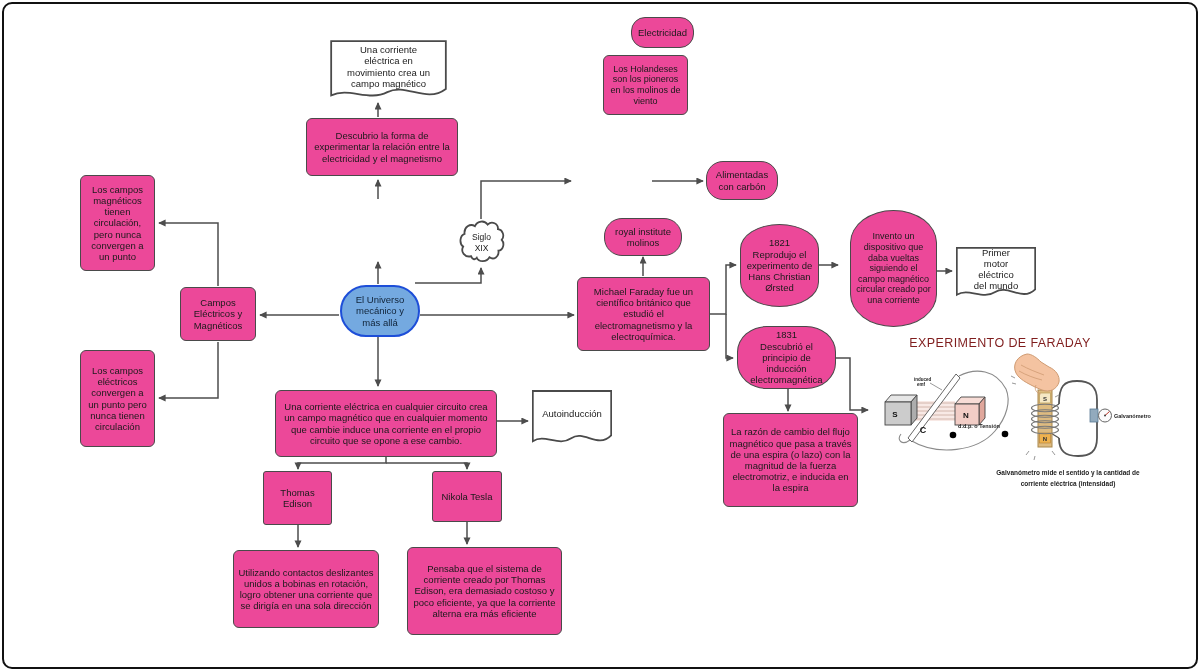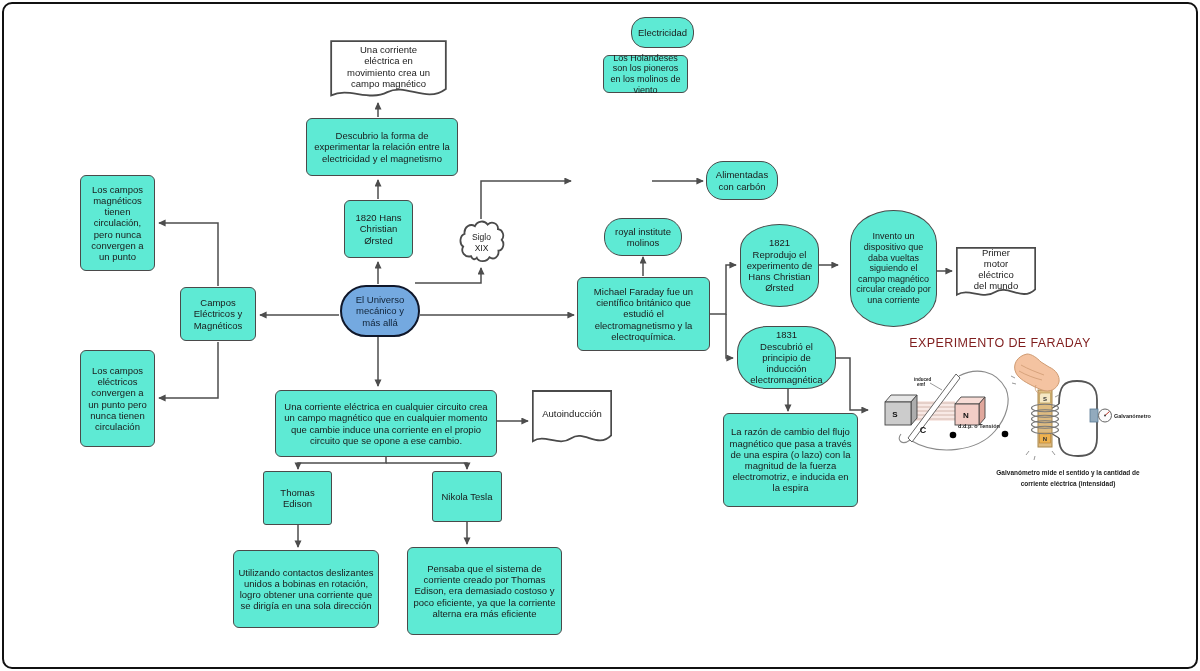--- a/index.html
+++ b/index.html
@@ -1,27 +1,27 @@
 <!DOCTYPE html>
 <html><head>
 <meta charset="utf-8">
 <style>
   html,body{margin:0;padding:0;background:#fff;}
   #canvas{position:relative;width:1200px;height:671px;background:#fff;overflow:hidden;
           font-family:"Liberation Sans","DejaVu Sans",sans-serif;}
   #frame{position:absolute;left:2px;top:2px;right:2px;bottom:2px;border:2px solid #111;
          border-radius:10px;pointer-events:none;}
   #wires{position:absolute;left:0;top:0;width:1200px;height:671px;}
-  .node{position:absolute;box-sizing:border-box;background:#5eead4;border:1.6px solid #4a4a4a;
+  .node{position:absolute;box-sizing:border-box;background:#ec4899;border:1.6px solid #4a4a4a;
         border-radius:8px;display:flex;align-items:center;justify-content:center;
         text-align:center;font-size:9.5px;line-height:1.18;color:#1a1a1a;padding:2px 4px;
         white-space:pre-line;}
   .r3{border-radius:3px}.r6{border-radius:6px}.r14{border-radius:14px}
   .r17{border-radius:17px}.r18{border-radius:18px}
-  .blue{background:#74a9e0;border:2px solid #0f172a;border-radius:26px;color:#102338;}
+  .blue{background:#74a9e0;border:2px solid #1d4ed8;border-radius:26px;color:#102338;}
   .barrel1{border-radius:50% / 30%;}
   .barrel2{border-radius:50% / 28%;}
   .round1831{border-radius:30px / 26px;}
   .shapenode{border:none;background:transparent;border-radius:0;padding:12px;}
   .shapenode .bg{position:absolute;left:0;top:0;width:100%;height:100%;}
   .shapenode .txt{position:relative;z-index:1;padding:0 5px;}
   .doc .txt{padding-bottom:13px;}
   .cloud .txt{font-size:8.5px;padding-bottom:2px;}
   .fs9{font-size:9px;}
   #exp-title{position:absolute;left:908px;top:336px;width:184px;text-align:center;
@@ -70,40 +70,39 @@
 
   <div class="node shapenode doc" style="left:330px;top:40px;width:117px;height:66px;">
     <svg class="bg" viewBox="0 0 100 62" preserveAspectRatio="none">
       <path d="M1,1 H99 V46 C82,60 65,40 49,49 C33,58 16,44 1,52 Z" fill="#fff" stroke="#4a4a4a" stroke-width="1.8" vector-effect="non-scaling-stroke"></path>
     </svg>
     <div class="txt">Una corriente eléctrica en movimiento crea un campo magnético</div>
   </div>
 
   <div class="node r6" style="left:306px;top:118px;width:152px;height:58px;">Descubrio la  forma de experimentar la relación entre la electricidad y el magnetismo</div>
 
-  <div class="node r6" style="left:344px;top:200px;width:69px;height:58px;">1820 Hans Christian Ørsted</div>
 
   <div class="node r6" style="left:80px;top:175px;width:75px;height:96px;">Los campos magnéticos tienen circulación, pero nunca convergen a un punto</div>
 
   <div class="node r6" style="left:180px;top:287px;width:76px;height:54px;">Campos Eléctricos y Magnéticos</div>
 
   <div class="node r6" style="left:80px;top:350px;width:75px;height:97px;">Los campos eléctricos convergen a un punto pero nunca tienen circulación</div>
 
   <div class="node blue" style="left:340px;top:285px;width:80px;height:52px;">El Universo mecánico y más allá</div>
 
   <div class="node shapenode cloud" style="left:458px;top:218px;width:47px;height:51px;justify-content:center;">
     <svg class="bg" viewBox="0 0 100 100" preserveAspectRatio="none">
       <path d="M28,75 C14,78 5,66 11,56 C2,50 4,34 14,31 C12,18 26,10 36,16 C41,5 57,4 63,13 C72,5 86,11 85,22 C95,23 100,35 93,43 C100,50 96,63 86,64 C88,76 76,83 67,77 C61,87 44,87 40,78 C36,83 30,81 28,75 Z" fill="#fff" stroke="#4a4a4a" stroke-width="1.8" vector-effect="non-scaling-stroke"></path>
     </svg>
     <div class="txt">Siglo XIX</div>
   </div>
 
   <div class="node r14" style="left:631px;top:17px;width:63px;height:31px;">Electricidad</div>
 
-  <div class="node r6 fs9" style="left:603px;top:55px;width:85px;height:38px;">Los Holandeses son los pioneros en los molinos de viento</div>
+  <div class="node r6 fs9" style="left:603px;top:55px;width:85px;height:60px;">Los Holandeses son los pioneros en los molinos de viento</div>
 
 
   <div class="node r17" style="left:706px;top:161px;width:72px;height:39px;">Alimentadas con carbón</div>
 
   <div class="node r18" style="left:604px;top:218px;width:78px;height:38px;">royal institute molinos</div>
 
   <div class="node r6" style="left:577px;top:277px;width:133px;height:74px;">Michael Faraday fue un científico británico que estudió el electromagnetismo y la electroquímica.</div>
 
   <div class="node barrel1" style="left:740px;top:224px;width:79px;height:83px;">1821
 Reprodujo el experimento de Hans Christian Ørsted</div>

